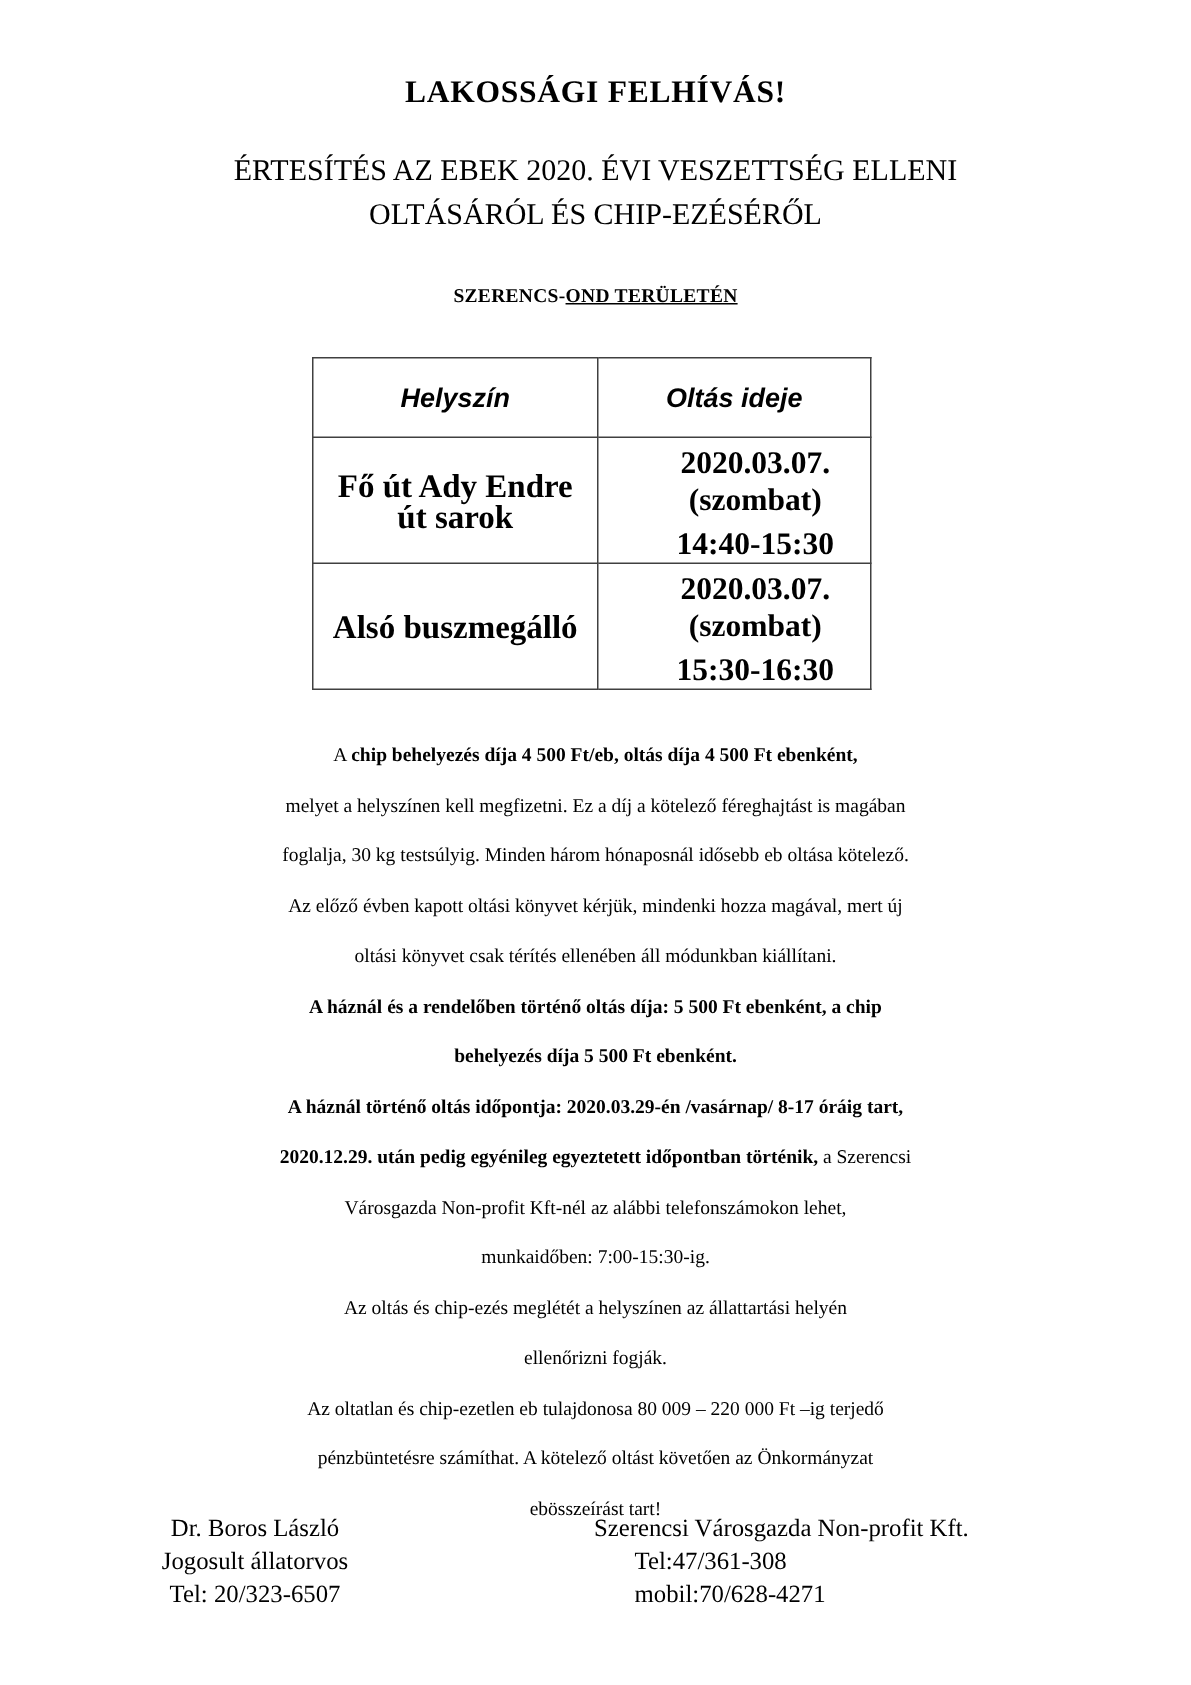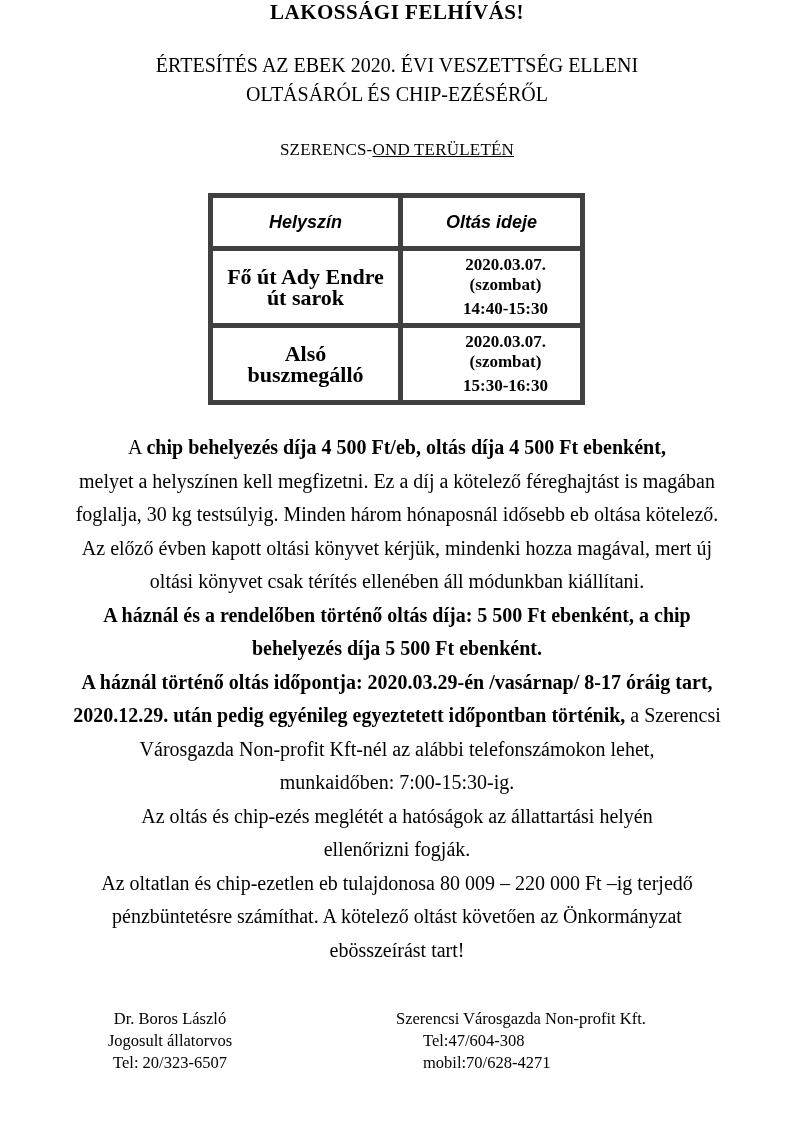--- a/index.html
+++ b/index.html
@@ -8,49 +8,50 @@
     position: relative;
     width: 794px;
     height: 1123px;
     margin: 0 auto;
     background: #ffffff;
     color: #000000;
     font-family: "Liberation Serif", "DejaVu Serif", serif;
     overflow: hidden;
   }
   .title {
+    padding-top: 49px;
     text-align: center;
     font-size: 21px;
     font-weight: 700;
     letter-spacing: 0.5px;
   }
   .subtitle {
     margin-top: 26px;
     text-align: center;
     font-size: 20px;
     line-height: 29px;
     font-weight: 400;
   }
   .section-heading {
     margin-top: 31px;
     text-align: center;
-    font-size: 17px;
-    font-weight: 400;
+    font-size: 13px;
+    font-weight: 700;
     letter-spacing: 0.2px;
   }
   .section-heading .underline { text-decoration: underline; }
   table.schedule {
     margin-top: 33px;
     margin-left: 208px;
     width: 372px;
     border-collapse: collapse;
     table-layout: fixed;
   }
   table.schedule th, table.schedule td {
-    border: 5px solid #404040;
+    border: 1px solid #404040;
   }
   table.schedule col.c1 { width: 190px; }
   table.schedule col.c2 { width: 182px; }
   table.schedule th {
     height: 53px;
     font-family: "Liberation Sans", sans-serif;
     font-style: italic;
     font-weight: 700;
     font-size: 18px;
     text-align: center;
@@ -62,29 +63,29 @@
     vertical-align: middle;
     font-weight: 700;
     font-size: 22px;
     padding: 0 12px;
     line-height: 21px;
   }
   td.timecell {
     text-align: center;
     vertical-align: top;
     font-weight: 700;
-    font-size: 17px;
+    font-size: 21px;
     padding-top: 4px;
     padding-left: 28px;
   }
   td.timecell .hours { margin-top: 4px; }
   .body-text {
     margin-top: 26px;
     text-align: center;
-    font-size: 20px;
+    font-size: 13px;
   }
   .body-line {
     line-height: 33.5px;
     white-space: nowrap;
   }
   .body-line .b { font-weight: 700; }
   .footer {
     position: absolute;
     left: 0;
     top: 1008px;
@@ -156,33 +157,33 @@
       <div class="body-line"><span>melyet a helyszínen kell megfizetni. Ez a díj a kötelező féreghajtást is magában</span></div>
       <div class="body-line"><span>foglalja, 30 kg testsúlyig. Minden három hónaposnál idősebb eb oltása kötelező.</span></div>
       <div class="body-line"><span>Az előző évben kapott oltási könyvet kérjük, mindenki hozza magával, mert új</span></div>
       <div class="body-line"><span>oltási könyvet csak térítés ellenében áll módunkban kiállítani.</span></div>
       <div class="body-line"><span class="b">A háznál és a rendelőben történő oltás díja: 5 500 Ft ebenként, a chip</span></div>
       <div class="body-line"><span class="b">behelyezés díja 5 500 Ft ebenként.</span></div>
       <div class="body-line"><span class="b">A háznál történő oltás időpontja: 2020.03.29-én /vasárnap/ 8-17 óráig tart,</span></div>
       <div class="body-line"><span class="b">2020.12.29. után pedig egyénileg egyeztetett időpontban történik,</span><span> a Szerencsi</span></div>
       <div class="body-line"><span>Városgazda Non-profit Kft-nél az alábbi telefonszámokon lehet,</span></div>
       <div class="body-line"><span>munkaidőben: 7:00-15:30-ig.</span></div>
-      <div class="body-line"><span>Az oltás és chip-ezés meglétét a hatóságok az állattartási helyén</span></div>
+      <div class="body-line"><span>Az oltás és chip-ezés meglétét a helyszínen az állattartási helyén</span></div>
       <div class="body-line"><span>ellenőrizni fogják.</span></div>
       <div class="body-line"><span>Az oltatlan és chip-ezetlen eb tulajdonosa 80 009 – 220 000 Ft –ig terjedő</span></div>
       <div class="body-line"><span>pénzbüntetésre számíthat. A kötelező oltást követően az Önkormányzat</span></div>
       <div class="body-line"><span>ebösszeírást tart!</span></div>
     </div>
 
   <div class="footer">
     <div class="footer-left">
       <div>Dr. Boros László</div>
       <div>Jogosult állatorvos</div>
       <div>Tel: 20/323-6507</div>
     </div>
     <div class="footer-right">
       <div>Szerencsi Városgazda Non-profit Kft.</div>
-      <div class="indent">Tel:47/604-308</div>
+      <div class="indent">Tel:47/361-308</div>
       <div class="indent">mobil:70/628-4271</div>
     </div>
   </div>
 
 </div>
 
 </body></html>

